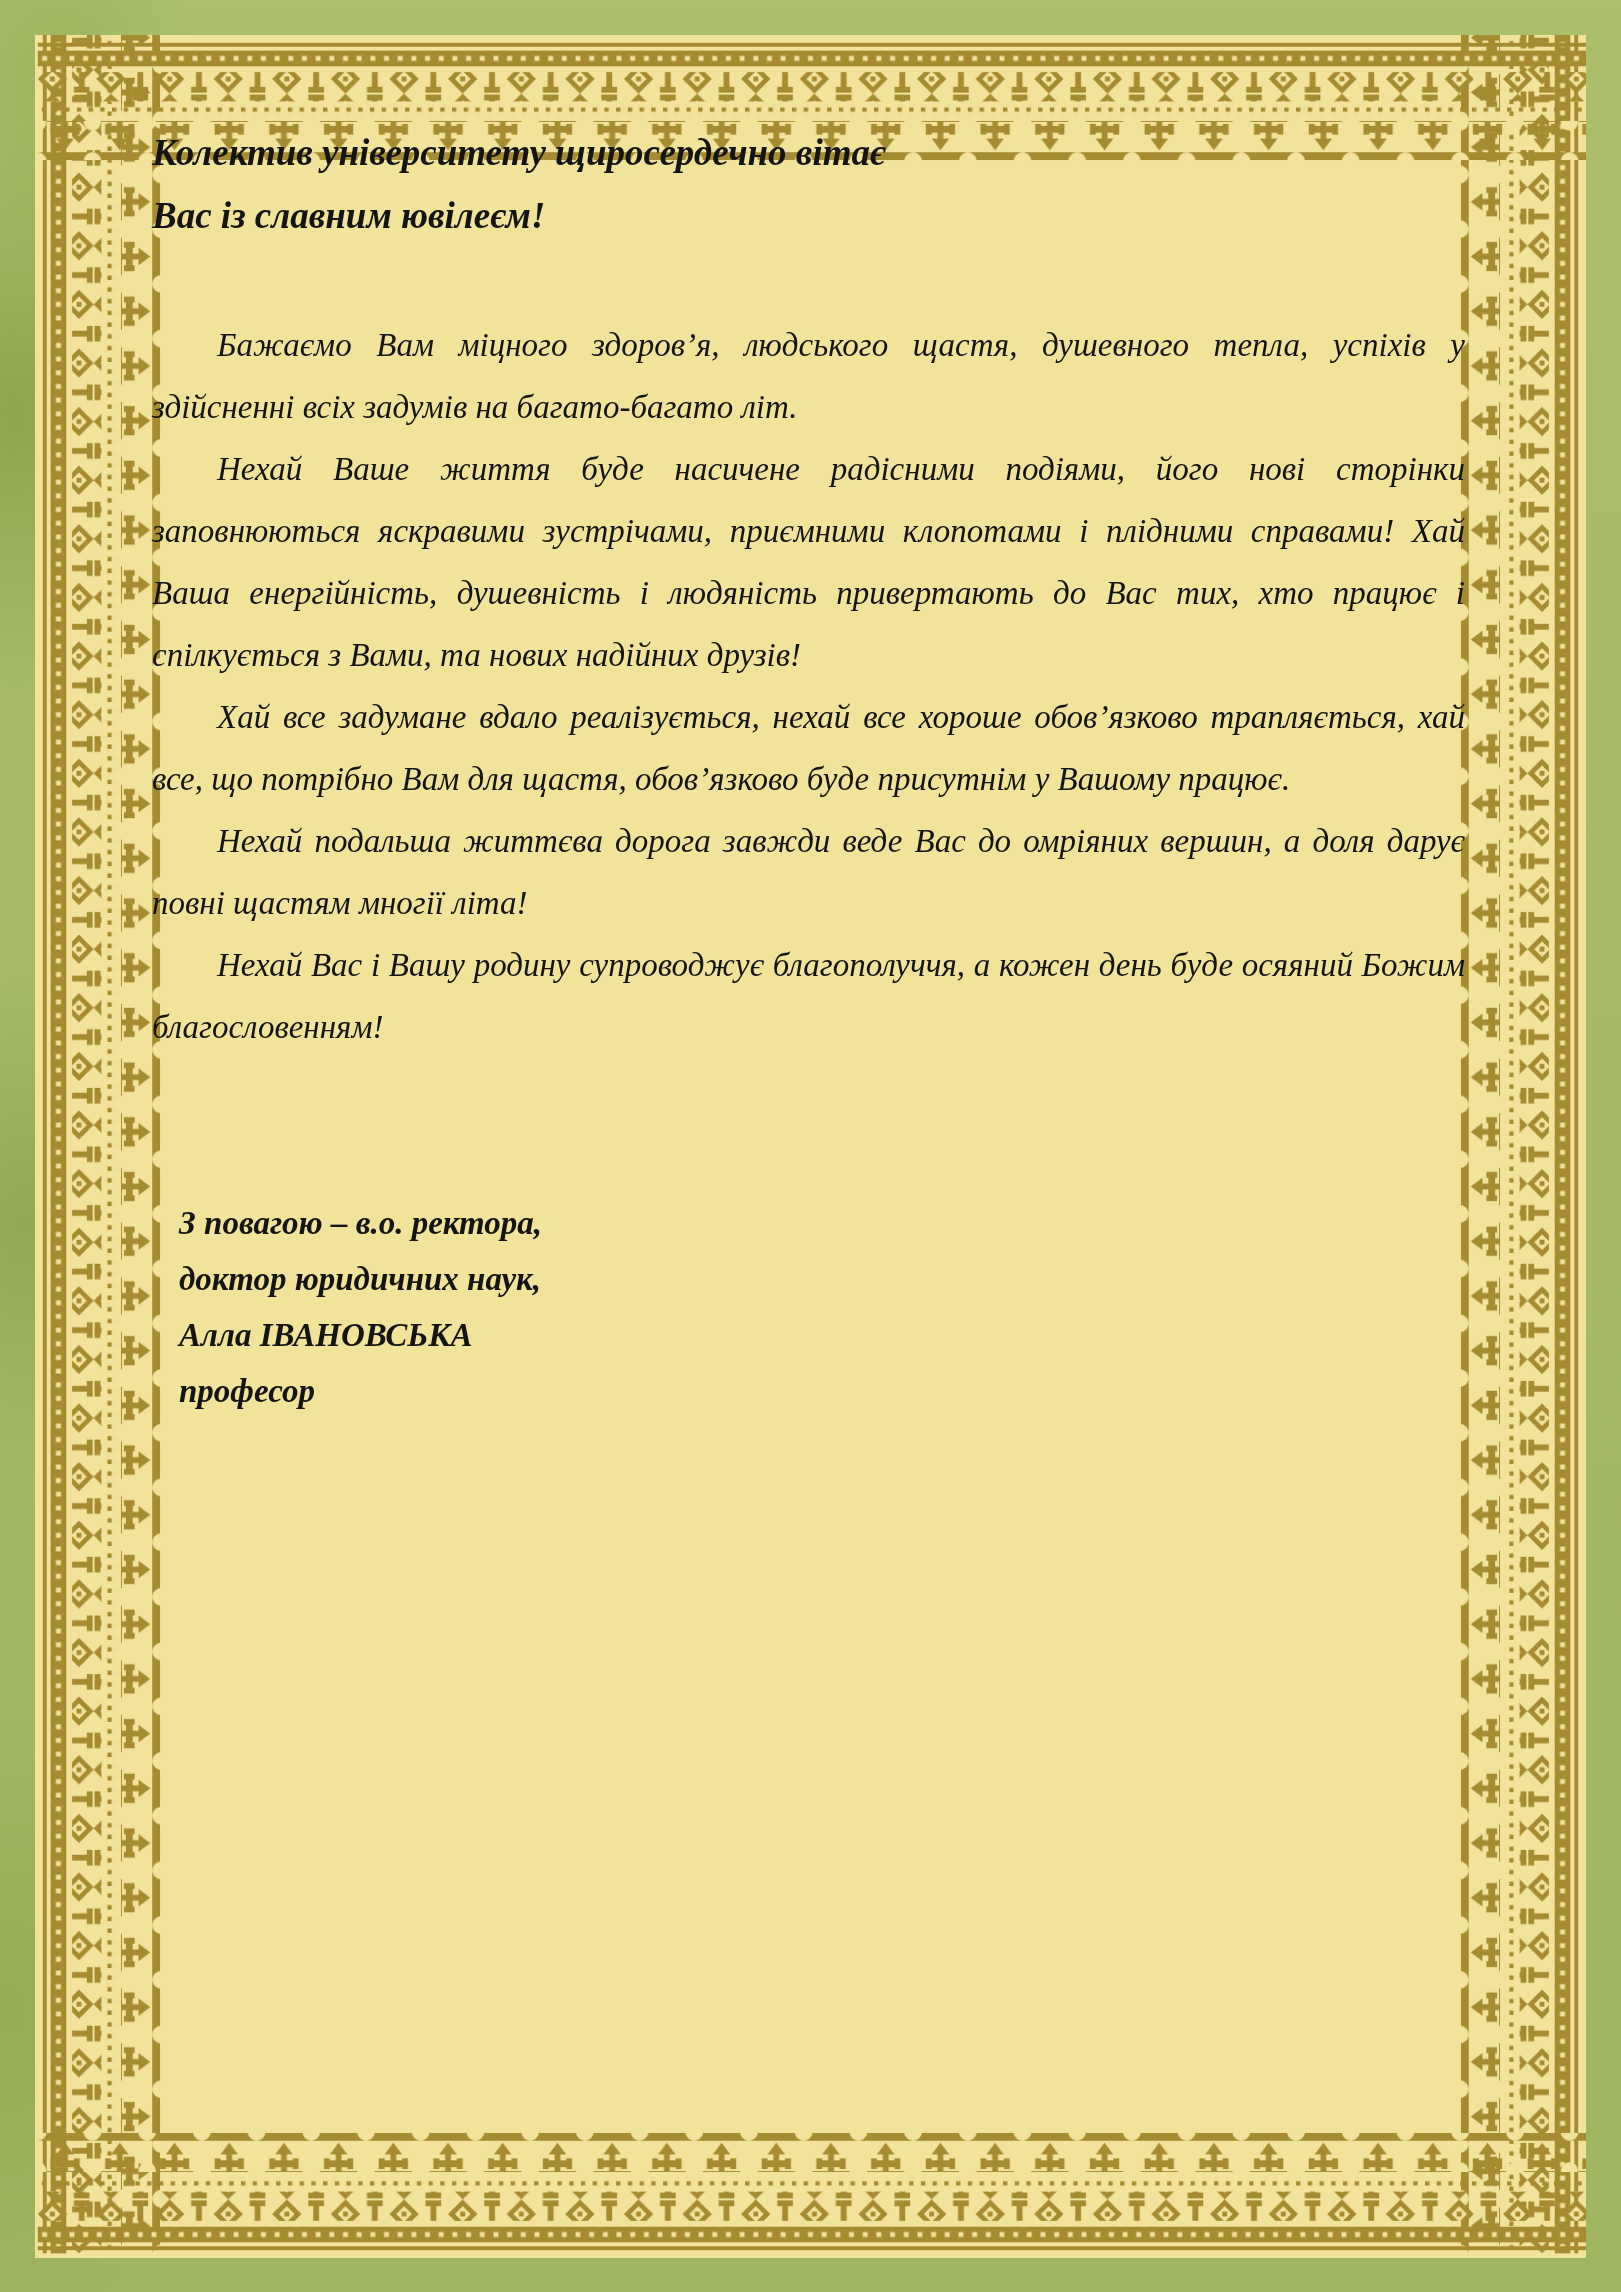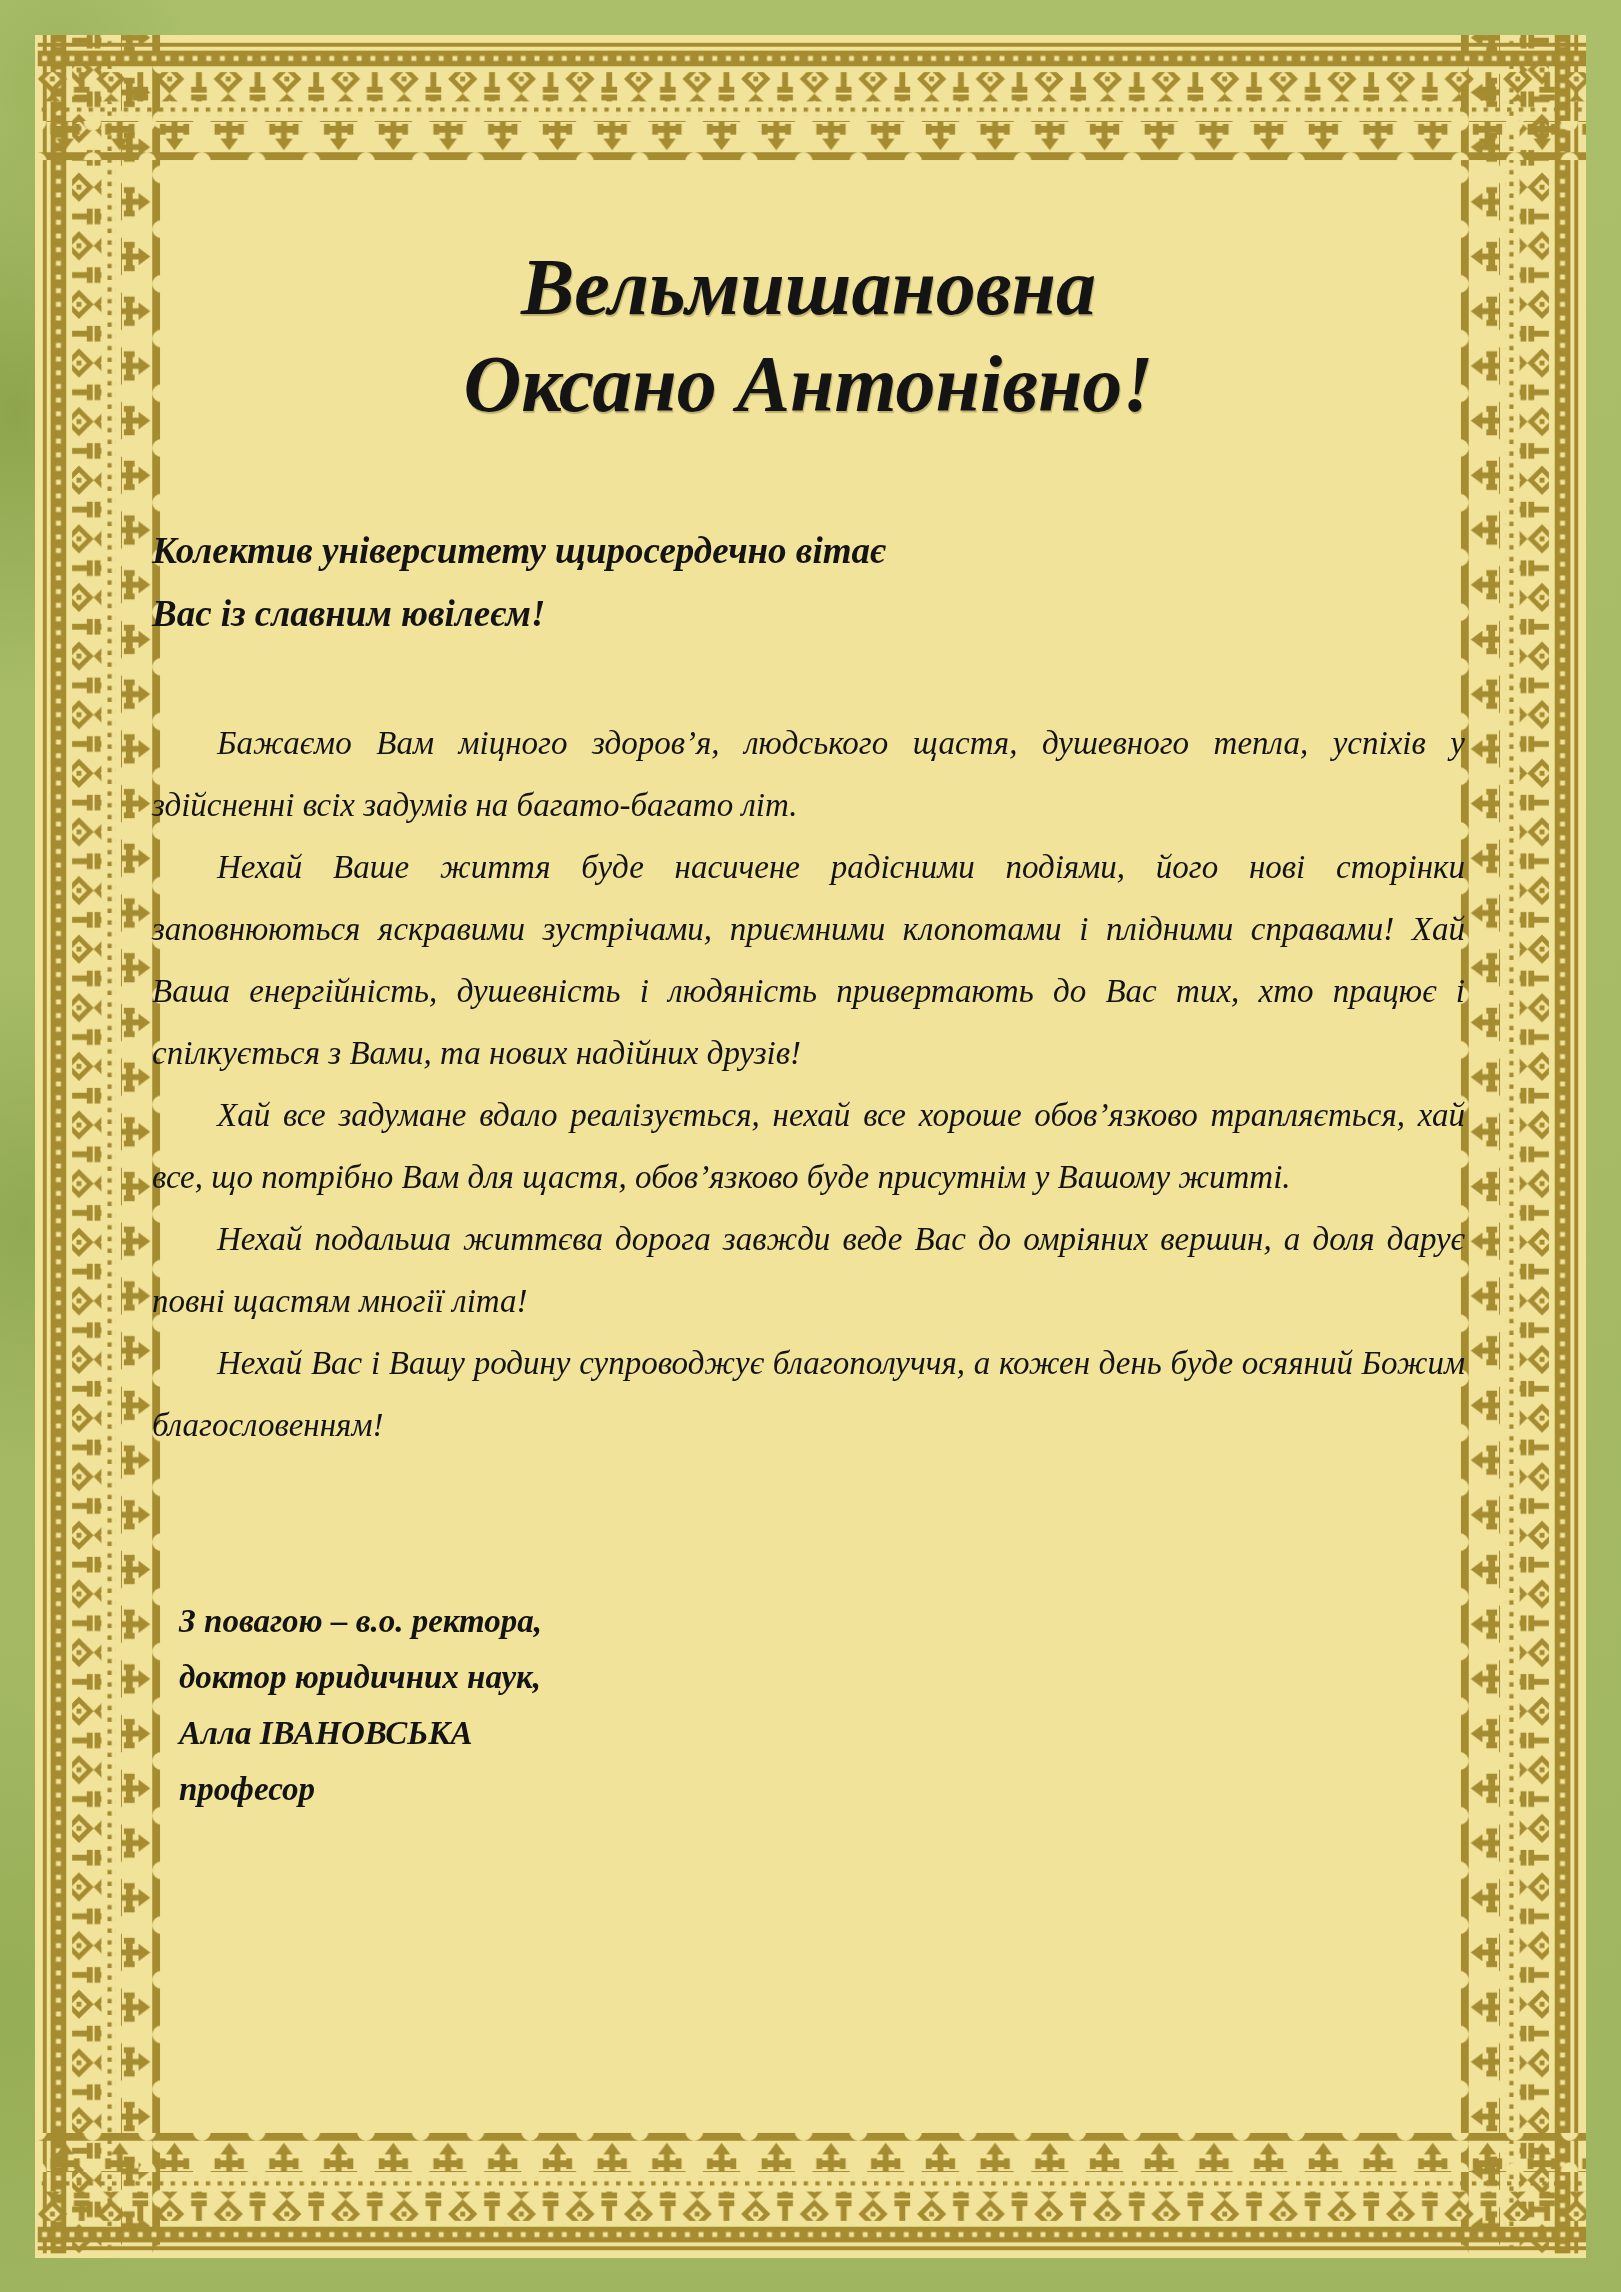--- a/index.html
+++ b/index.html
@@ -136,34 +136,30 @@
   <svg class="frame frame-top" xmlns="http://www.w3.org/2000/svg" xmlns:xlink="http://www.w3.org/1999/xlink" viewBox="0 0 1582 130" width="1551" height="127">
     <use xlink:href="#bands" href="#bands"></use>
   </svg>
 
   <svg class="frame frame-bottom" xmlns="http://www.w3.org/2000/svg" xmlns:xlink="http://www.w3.org/1999/xlink" viewBox="0 0 1582 130" width="1551" height="127">
     <use xlink:href="#bands" href="#bands"></use>
   </svg>
 
   <div class="content">
 
-    <h1 class="title">
-      <span>Вельмишановна</span><br>
-      <span>Оксано Антонівно!</span>
-    </h1>
 
     <h2 class="subtitle">
       <span>Колектив університету щиросердечно вітає</span><br>
       <span>Вас із славним ювілеєм!</span>
     </h2>
 
     <div class="body-text">
       <p>Бажаємо Вам міцного здоров’я, людського щастя, душевного тепла, успіхів у здійсненні всіх задумів на багато-багато літ.</p>
       <p>Нехай Ваше життя буде насичене радісними подіями, його нові сторінки заповнюються яскравими зустрічами, приємними клопотами і плідними справами! Хай Ваша енергійність, душевність і людяність привертають до Вас тих, хто працює і спілкується з Вами, та нових надійних друзів!</p>
-      <p>Хай все задумане вдало реалізується, нехай все хороше обов’язково трапляється, хай все, що потрібно Вам для щастя, обов’язково буде присутнім у Вашому житті.</p>
+      <p>Хай все задумане вдало реалізується, нехай все хороше обов’язково трапляється, хай все, що потрібно Вам для щастя, обов’язково буде присутнім у Вашому працює.</p>
       <p>Нехай подальша життєва дорога завжди веде Вас до омріяних вершин, а доля дарує повні щастям многії літа!</p>
       <p>Нехай Вас і Вашу родину супроводжує благополуччя, а кожен день буде осяяний Божим благословенням!</p>
     </div>
 
     <div class="signature">
       <div>З повагою – в.о. ректора,</div>
       <div>доктор юридичних наук,</div>
       <div>Алла ІВАНОВСЬКА</div>
       <div>професор</div>
     </div>

